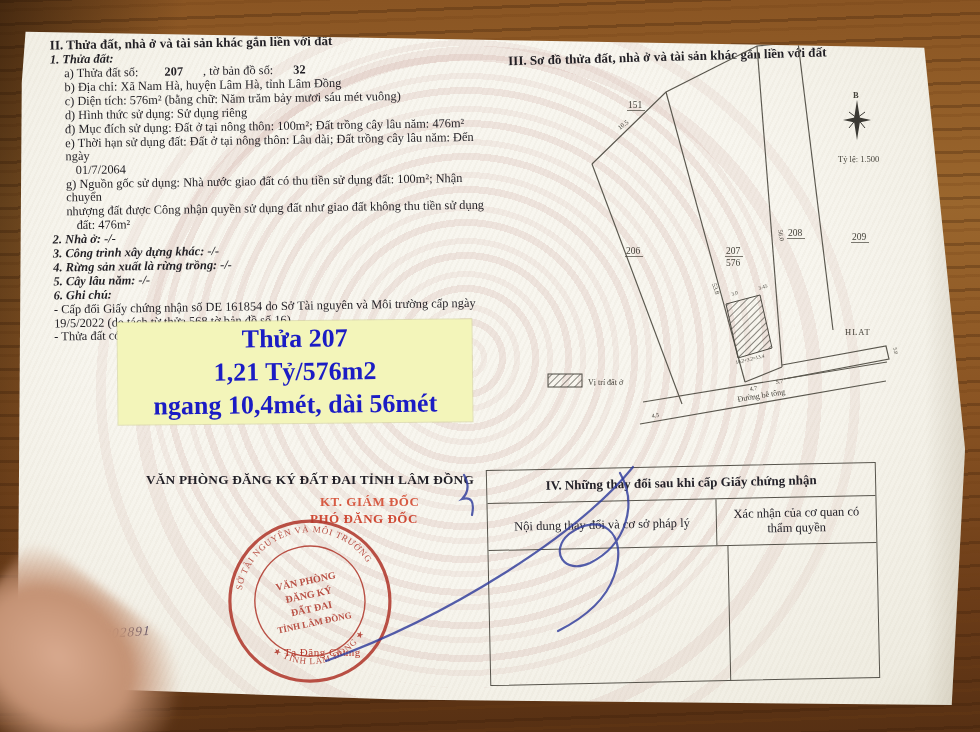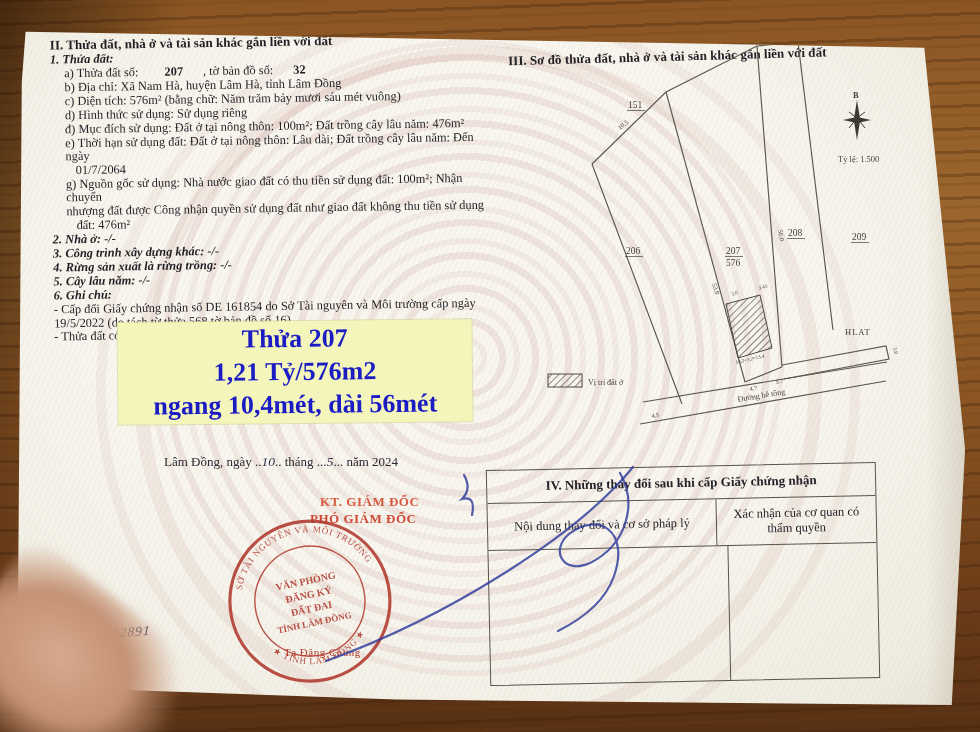--- a/index.html
+++ b/index.html
@@ -174,25 +174,23 @@
     <div class="ttl">IV. Những thay đổi sau khi cấp Giấy chứng nhận</div>
     <div class="hdr">
       <div class="c1">Nội dung thay đổi và cơ sở pháp lý</div>
       <div class="c2">Xác nhận của cơ quan có thẩm quyền</div>
     </div>
     <div class="bdy">
       <div class="c1b"></div>
     </div>
   </div>
 
-  <div class="dateline">
-    <span>Lâm Đồng, ngày ..</span><span class="hand">10</span><span>.. tháng ...</span><span class="hand">5</span><span>... năm 2024</span>
-  </div>
+  <div class="office">VĂN PHÒNG ĐĂNG KÝ ĐẤT ĐAI TỈNH LÂM ĐỒNG</div>
   <div class="kt">KT. GIÁM ĐỐC</div>
-  <div class="pho">PHÓ GIÁM ĐỐC</div>
+  <div class="pho">PHÓ ĐĂNG ĐỐC</div>
   <div class="signer">Tạ Đăng Chung</div>
   <div class="gcn">
     <span>ồ cấp GCN: VP</span><span class="hand">02891</span>
   </div>
 
   <svg class="stamp" width="175" height="175" viewBox="0 0 175 175">
     <defs>
       <path id="arcTop" d="M 18,87 A 69,69 0 0 1 156,87"></path>
       <path id="arcBot" d="M 24,87 A 63,63 0 0 0 150,87"></path>
     </defs>

